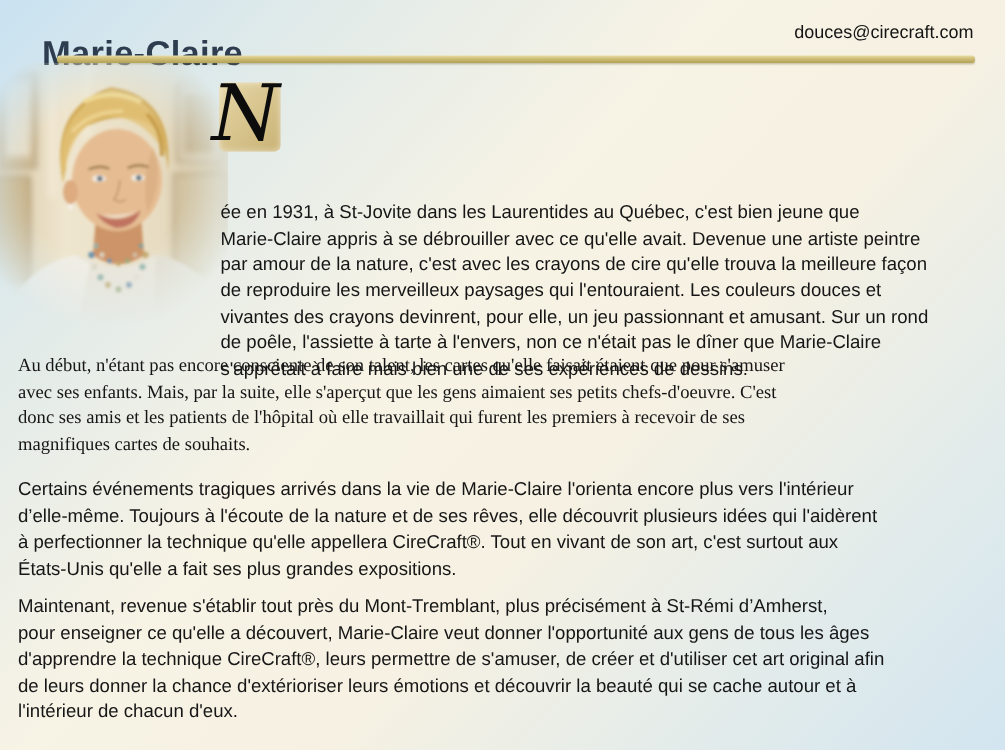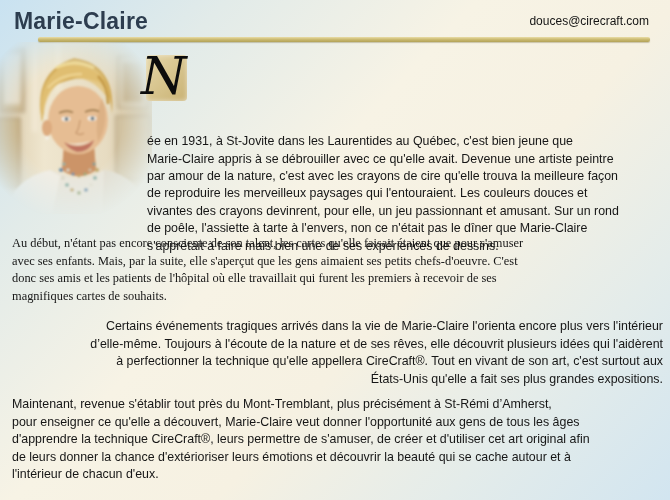--- a/index.html
+++ b/index.html
@@ -2,21 +2,21 @@
 <html><head>
 <meta charset="utf-8">
 <style>
   html,body{margin:0;padding:0;}
   .page{
     position:relative;width:670px;height:500px;overflow:hidden;
     background:linear-gradient(133deg,#c9e2f1 0%,#e2ebe9 20%,#f7f3e5 42%,#f6f1e2 60%,#e4ecea 80%,#d2e5f0 100%);
     font-family:"Liberation Sans",sans-serif;
   }
   .title{
-    position:absolute;left:12px;top:6px;margin:2px;
+    position:absolute;left:12px;top:6px;margin:16px;
     font-size:23px;font-weight:700;color:#2d3d4f;letter-spacing:.2px;
   }
   .email{
     position:absolute;right:21px;top:14px;
     font-size:12px;color:#141414;text-decoration:none;
   }
   .gold-rule{
     position:absolute;left:38px;top:37px;width:612px;height:5px;border-radius:2px;
     background:linear-gradient(#e9dda7,#cdbc74 45%,#b2a257);
     box-shadow:0 1px 1px rgba(120,110,60,.35);
@@ -25,21 +25,21 @@
     position:absolute;left:-2px;top:42px;width:154px;height:172px;
     -webkit-mask-image:radial-gradient(ellipse 95px 100px at 72px 80px,#000 55%,transparent 98%);
     mask-image:radial-gradient(ellipse 95px 100px at 72px 80px,#000 55%,transparent 98%);
   }
   .p{
     position:absolute;color:#161616;
     font-size:12.4px;line-height:17.4px;white-space:pre-line;
   }
   .p1{left:147px;top:81px;width:517px;}
   .p2{left:12px;top:218px;width:651px;font-family:Liberation Serif, serif;}
-  .p3{left:12px;top:301px;width:651px;text-align:right;}
+  .p3{left:12px;top:301px;width:651px;}
   .p4{left:12px;top:379px;width:651px;}
   .dc-float{float:left;width:52px;height:14px;}
   .dc-box{
     position:absolute;left:-1px;top:-26px;width:41px;height:46px;border-radius:4px;
     background:linear-gradient(135deg,#e6d7a8,#c9b274);
     box-shadow:inset 0 0 5px rgba(255,255,255,.55);
   }
   .dc{
     position:absolute;left:-6px;top:-31px;
     font-family:"DejaVu Serif",serif;font-style:italic;

